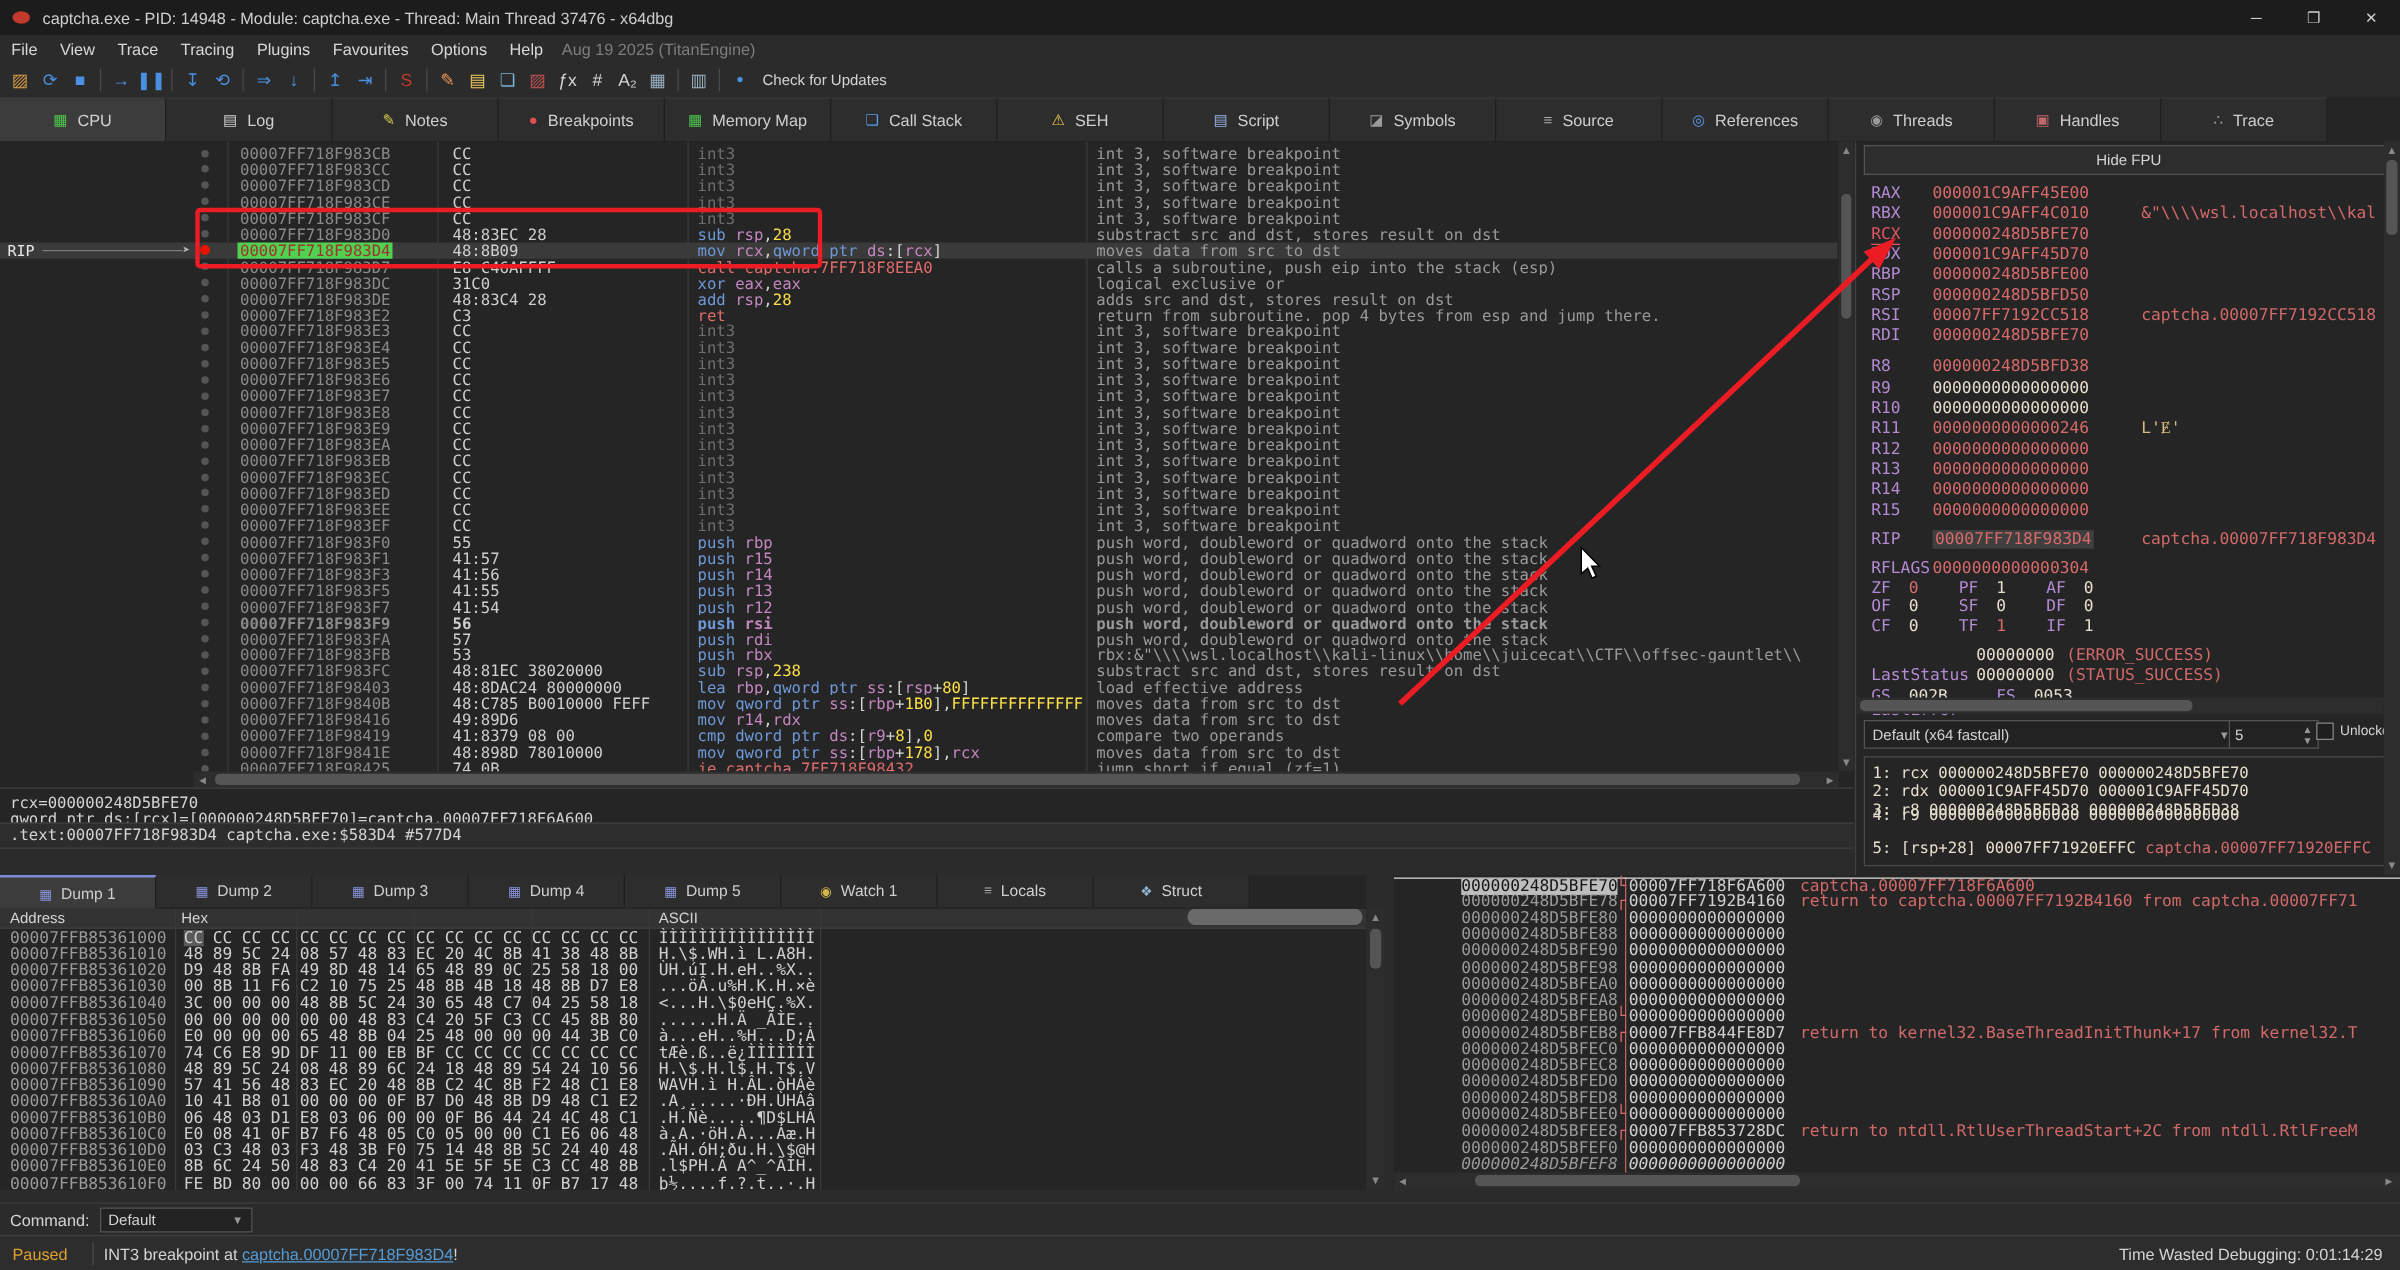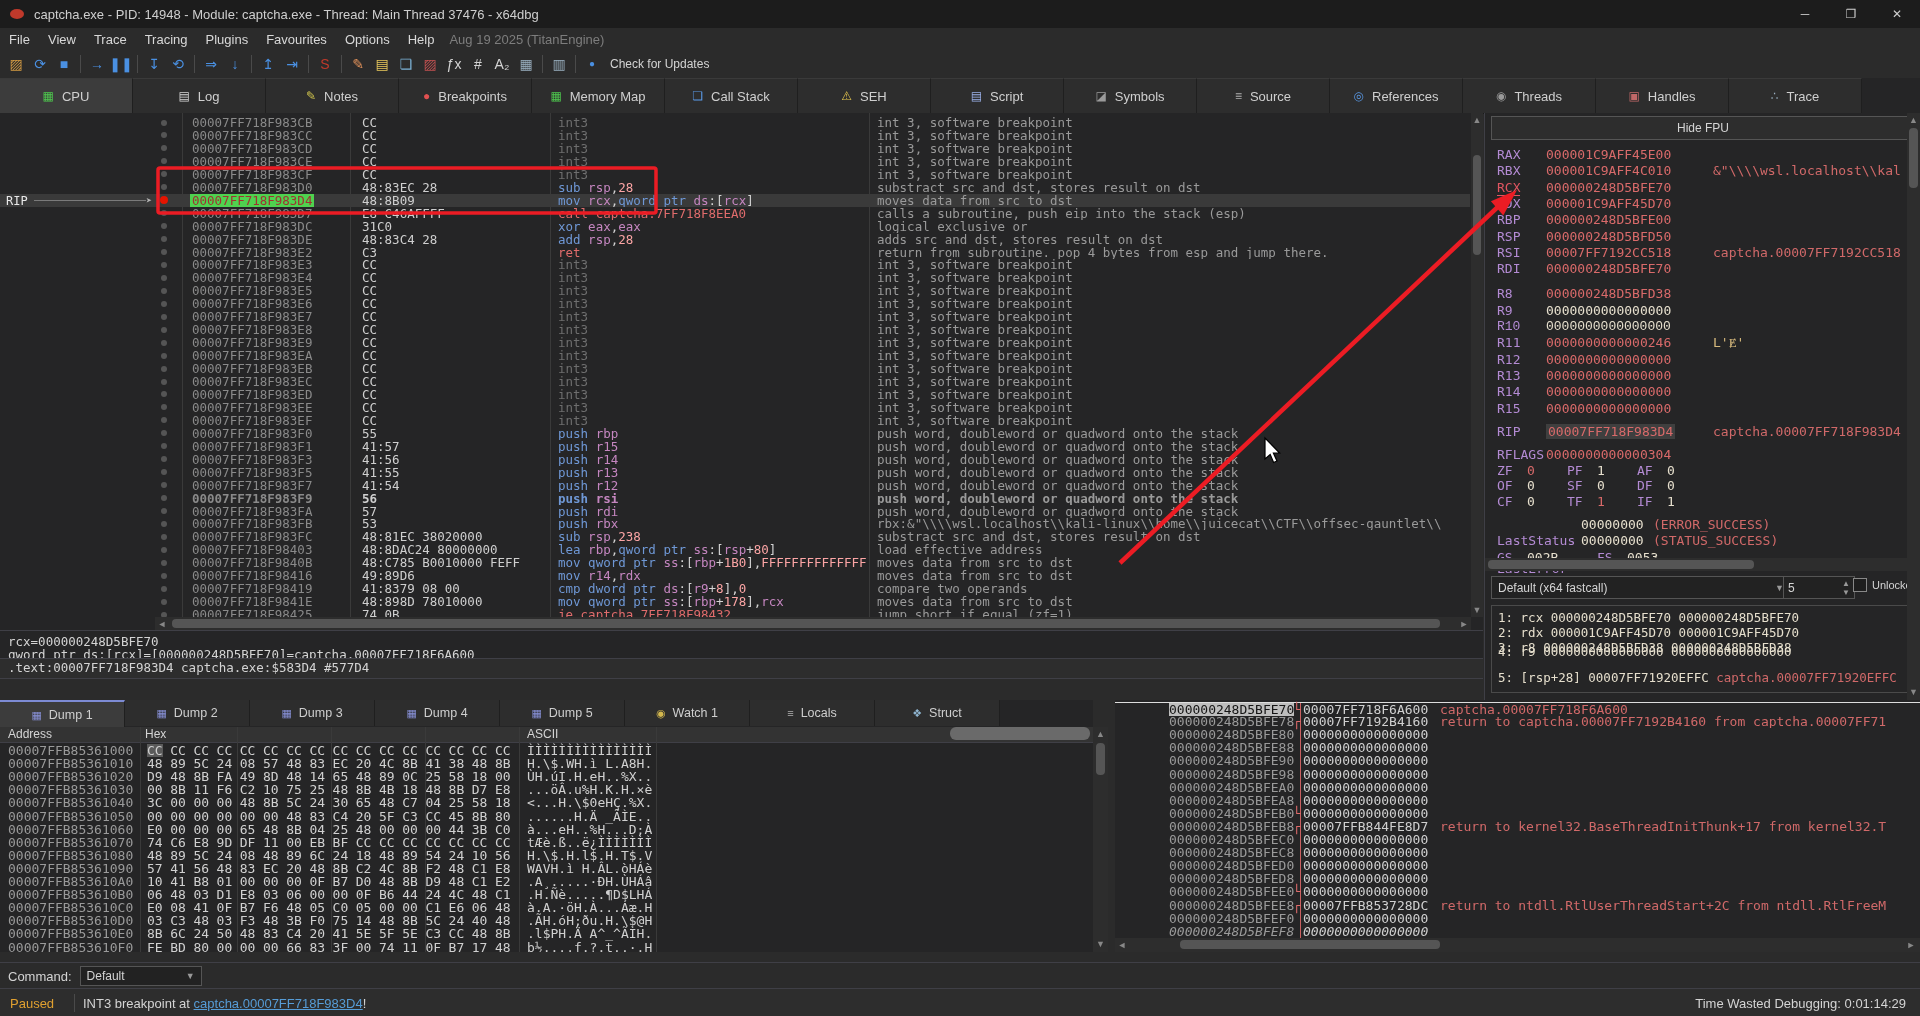--- a/index.html
+++ b/index.html
@@ -32,21 +32,21 @@
   .drow{position:absolute;left:0;width:1470px;height:13px;line-height:13px;font-size:12.5px;white-space:pre;}
   .drow .addr{position:absolute;left:192px;color:#8a8a8a;}
   .drow .bytes{position:absolute;left:362px;color:#cfcfcf;}
   .drow .instr{position:absolute;left:558px;width:308px;overflow:hidden;}
   .drow .cmt{position:absolute;left:877px;width:592px;overflow:hidden;color:#9a9a9a;}
   .drow.sel{background:#3a3a3a;}
   .drow.sel .addr{background:#4fd24f;color:#a03232;padding:0 2px;left:190px;}
   .dot{position:absolute;left:161px;top:3.5px;width:6px;height:6px;border-radius:50%;background:#555;}
   .dot.bp{background:#e51400;width:8px;height:8px;top:2.5px;left:160px;}
   .riparrow{position:absolute;left:146px;top:0;color:#b5b5b5;font-size:10px;}
-  .c-m{color:#6f98d6}.c-r{color:#c586c0}.c-n{color:#fca5a5}.c-f{color:#e06c6c}.c-p{color:#d4d4d4}.c-g{color:#6e6e6e}
+  .c-m{color:#6f98d6}.c-r{color:#c586c0}.c-n{color:#fde047}.c-f{color:#e06c6c}.c-p{color:#d4d4d4}.c-g{color:#6e6e6e}
   #riplabel{position:absolute;left:6px;top:194px;font-size:12px;color:#e8e8e8;font-family:"DejaVu Sans Mono",monospace;}
   #ripline{position:absolute;left:34px;top:200px;width:112px;height:1px;background:#7a7a7a;}
   .scroll-track{position:absolute;background:#2d2d2d;}
   .scroll-thumb{position:absolute;background:#555;border-radius:4px;}
   .scroll-arrow{position:absolute;color:#888;font-size:9px;text-align:center;}
   
   #regs{position:absolute;left:1484px;top:113px;width:436px;height:587px;background:#252526;border-left:1px solid #3f3f46;overflow:hidden;}
   #hidefpu{position:absolute;left:6px;top:3px;width:422px;height:22px;background:#2d2d2d;border:1px solid #555;
            font-size:12px;color:#d4d4d4;display:flex;align-items:center;justify-content:center;}
   .rrow{position:absolute;left:0;width:436px;height:15px;line-height:15px;font-size:13px;white-space:pre;}
@@ -297,21 +297,21 @@
         <div class="rrow mono" style="top: 34px;"><span class="rname">RAX</span><span class="rval v-red">000001C9AFF45E00</span></div>
         <div class="rrow mono" style="top: 50.3px;"><span class="rname">RBX</span><span class="rval v-red">000001C9AFF4C010</span><span class="rann v-ann">&amp;"\\\\wsl.localhost\\kal</span></div>
         <div class="rrow mono" style="top: 66.6px;"><span class="rname selreg">RCX</span><span class="rval v-red">000000248D5BFE70</span></div>
         <div class="rrow mono" style="top: 82.9px;"><span class="rname">RDX</span><span class="rval v-red">000001C9AFF45D70</span></div>
         <div class="rrow mono" style="top: 99.2px;"><span class="rname">RBP</span><span class="rval v-red">000000248D5BFE00</span></div>
         <div class="rrow mono" style="top: 115.5px;"><span class="rname">RSP</span><span class="rval v-red">000000248D5BFD50</span></div>
         <div class="rrow mono" style="top: 131.8px;"><span class="rname">RSI</span><span class="rval v-red">00007FF7192CC518</span><span class="rann v-ann">captcha.00007FF7192CC518</span></div>
         <div class="rrow mono" style="top: 148.1px;"><span class="rname">RDI</span><span class="rval v-red">000000248D5BFE70</span></div>
         <div class="rrow mono" style="top: 173.4px;"><span class="rname">R8</span><span class="rval v-red">000000248D5BFD38</span></div>
         <div class="rrow mono" style="top: 189.7px;"><span class="rname">R9</span><span class="rval v-w">0000000000000000</span></div>
-        <div class="rrow mono" style="top: 206px; font-family: Liberation Mono, monospace;"><span class="rname">R10</span><span class="rval v-w">0000000000000000</span></div>
+        <div class="rrow mono" style="top: 206px;"><span class="rname">R10</span><span class="rval v-w">0000000000000000</span></div>
         <div class="rrow mono" style="top: 222.3px;"><span class="rname">R11</span><span class="rval v-red">0000000000000246</span><span class="rann v-cream">L'Ɇ'</span></div>
         <div class="rrow mono" style="top: 238.6px;"><span class="rname">R12</span><span class="rval v-red">0000000000000000</span></div>
         <div class="rrow mono" style="top: 254.9px;"><span class="rname">R13</span><span class="rval v-red">0000000000000000</span></div>
         <div class="rrow mono" style="top: 271.2px;"><span class="rname">R14</span><span class="rval v-red">0000000000000000</span></div>
         <div class="rrow mono" style="top: 287.5px;"><span class="rname">R15</span><span class="rval v-red">0000000000000000</span></div>
         <div class="rrow mono" style="top: 310.8px;"><span class="rname">RIP</span><span class="rval v-red ripbox">00007FF718F983D4</span><span class="rann v-ann">captcha.00007FF718F983D4</span></div>
         <div class="rrow mono" style="top: 333.8px;"><span class="rname">RFLAGS</span><span class="rval v-red">0000000000000304</span></div>
         <div class="rrow mono" style="top: 349.8px;"><span style="position: absolute; left: 12px; color: rgb(180, 139, 212);">ZF</span><span class="v-red" style="position: absolute; left: 42px;">0</span><span style="position: absolute; left: 82px; color: rgb(180, 139, 212);">PF</span><span class="v-w" style="position: absolute; left: 112px;">1</span><span style="position: absolute; left: 152px; color: rgb(180, 139, 212);">AF</span><span class="v-w" style="position: absolute; left: 182px;">0</span></div>
         <div class="rrow mono" style="top: 365.3px;"><span style="position: absolute; left: 12px; color: rgb(180, 139, 212);">OF</span><span class="v-w" style="position: absolute; left: 42px;">0</span><span style="position: absolute; left: 82px; color: rgb(180, 139, 212);">SF</span><span class="v-w" style="position: absolute; left: 112px;">0</span><span style="position: absolute; left: 152px; color: rgb(180, 139, 212);">DF</span><span class="v-w" style="position: absolute; left: 182px;">0</span></div>
         <div class="rrow mono" style="top: 380.8px;"><span style="position: absolute; left: 12px; color: rgb(180, 139, 212);">CF</span><span class="v-w" style="position: absolute; left: 42px;">0</span><span style="position: absolute; left: 82px; color: rgb(180, 139, 212);">TF</span><span class="v-red" style="position: absolute; left: 112px;">1</span><span style="position: absolute; left: 152px; color: rgb(180, 139, 212);">IF</span><span class="v-w" style="position: absolute; left: 182px;">1</span></div>

